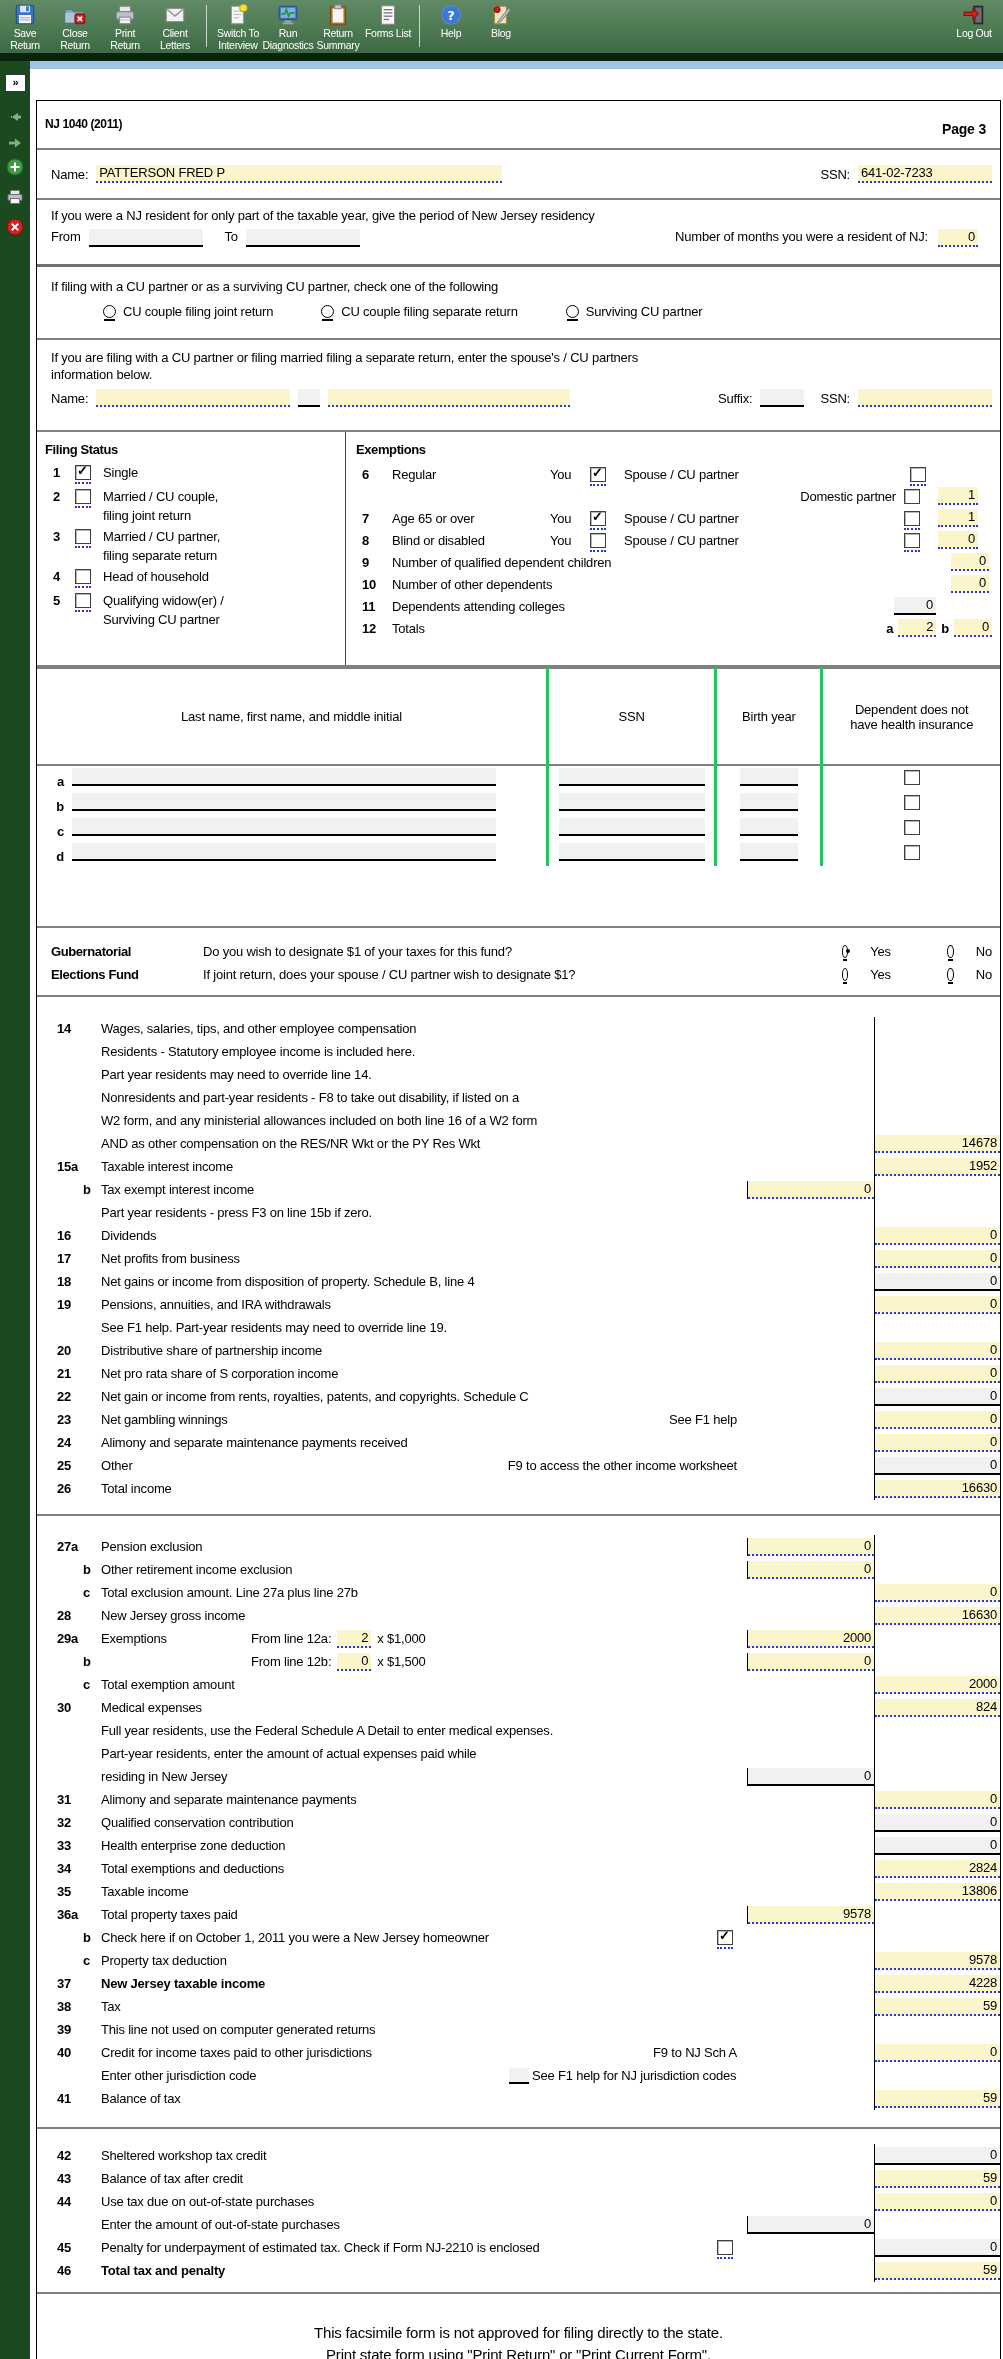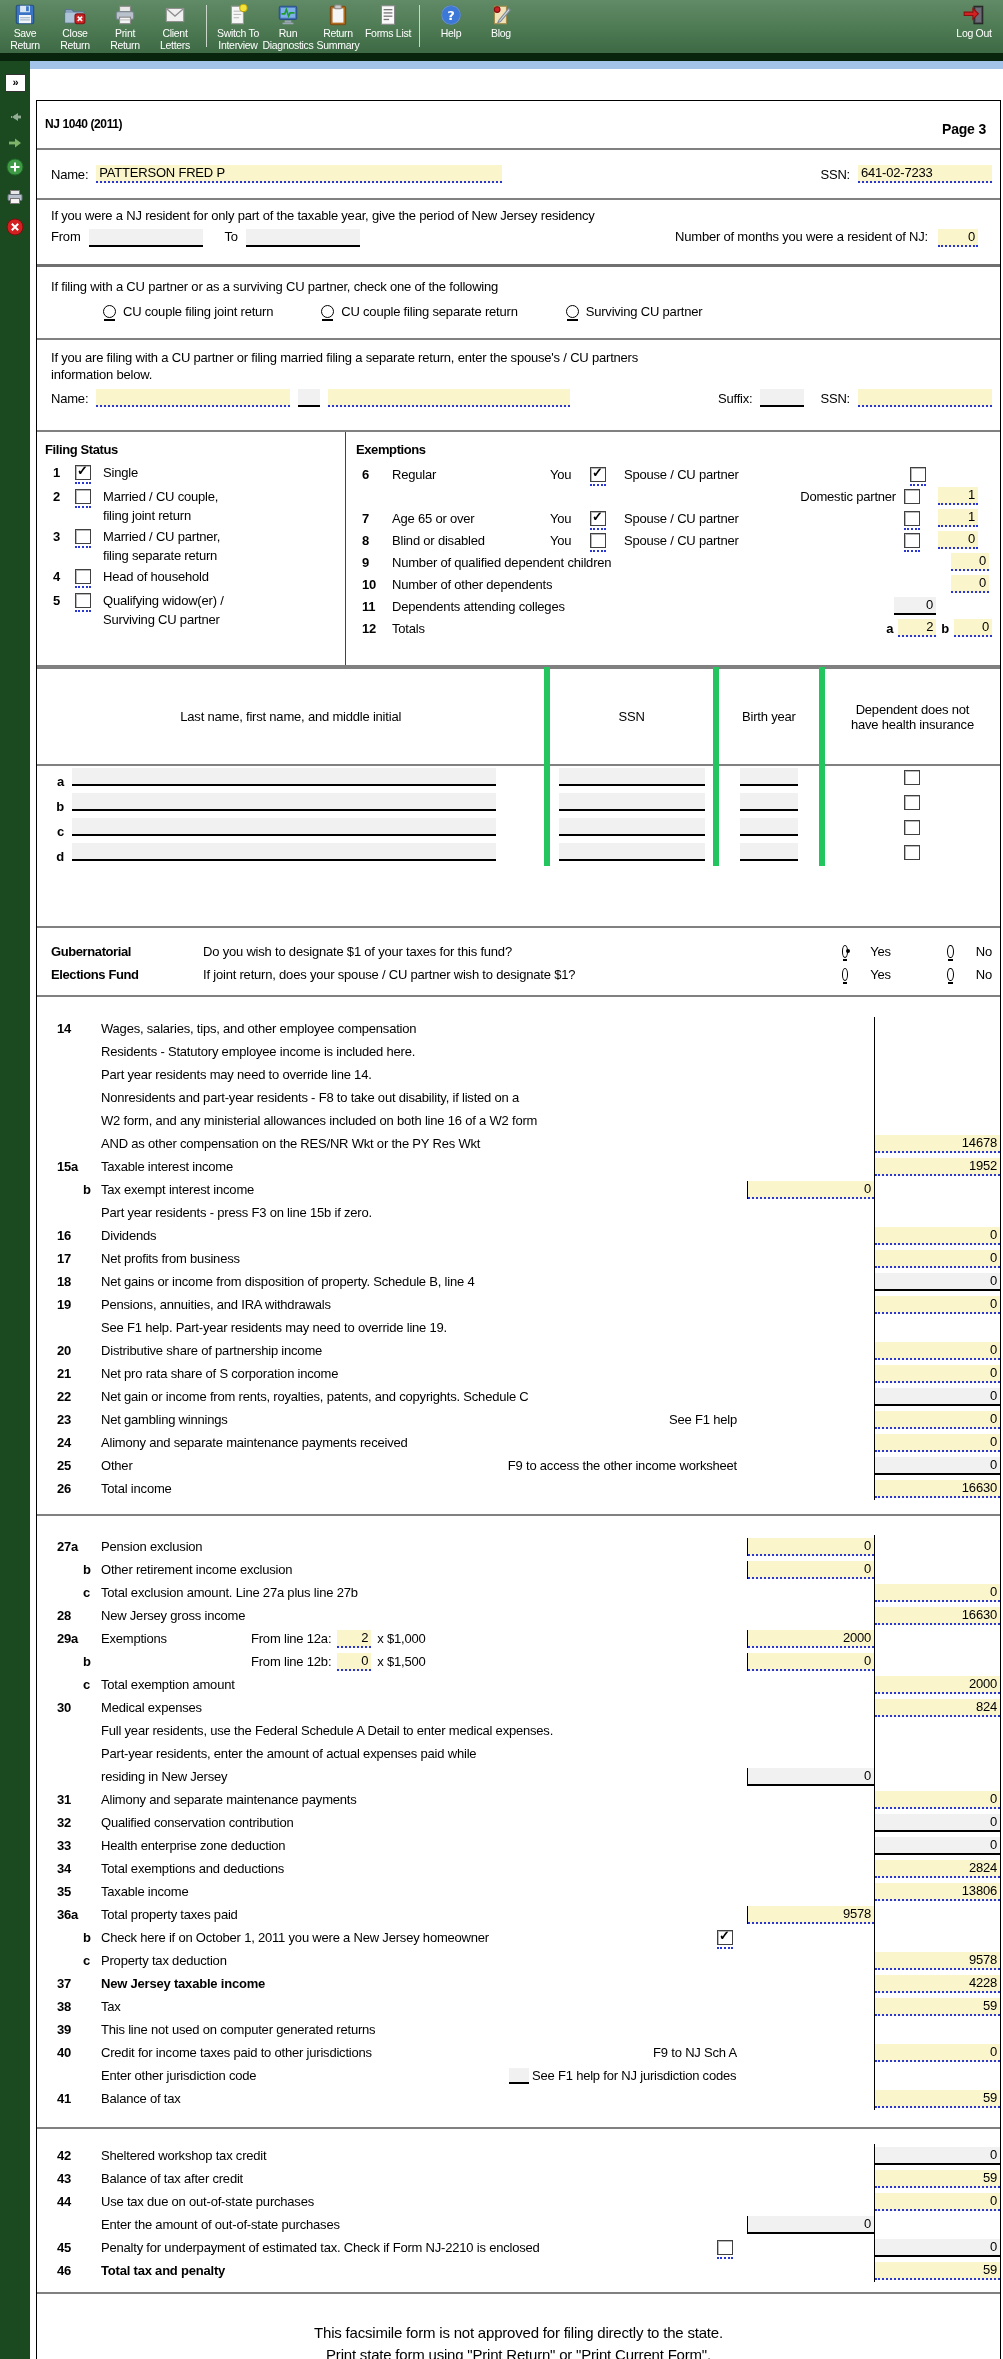--- a/index.html
+++ b/index.html
@@ -94,21 +94,21 @@
 
   
   .sec-dep{height:261px;padding:0;}
   .dep-line{display:flex;height:44px;align-items:center;padding-left:8px;}
   .dep-num{width:48px;font-weight:bold;}
   .dep-lbl{width:280px;}
   .dep-link{padding-left:14px;}
   .deptable{width:100%;border-collapse:collapse;table-layout:fixed;}
   .deptable th{border-top:2px solid #808080;border-bottom:2px solid #808080;height:95px;font-weight:normal;
     text-align:center;vertical-align:middle;padding:0 10px;}
-  .deptable th,.deptable td{border-left:6px solid #22c55e;}
+  .deptable th,.deptable td{border-left:3px solid #22c55e;}
   .deptable th:first-child,.deptable td:first-child{border-left:none;}
   .dep-body td{height:23px;vertical-align:middle;text-align:center;}
   .dep-letter{display:inline-block;width:26px;text-align:right;padding-right:8px;font-weight:bold;}
   .dep-name-inp{width:418px;text-align:left;}
   .dep-ssn-inp{width:140px;}
   .dep-by-inp{width:52px;}
 
   
   .sec-gub{height:69px;padding-top:12px;box-sizing:border-box;}
   .gubrow{display:flex;align-items:center;height:23px;}

